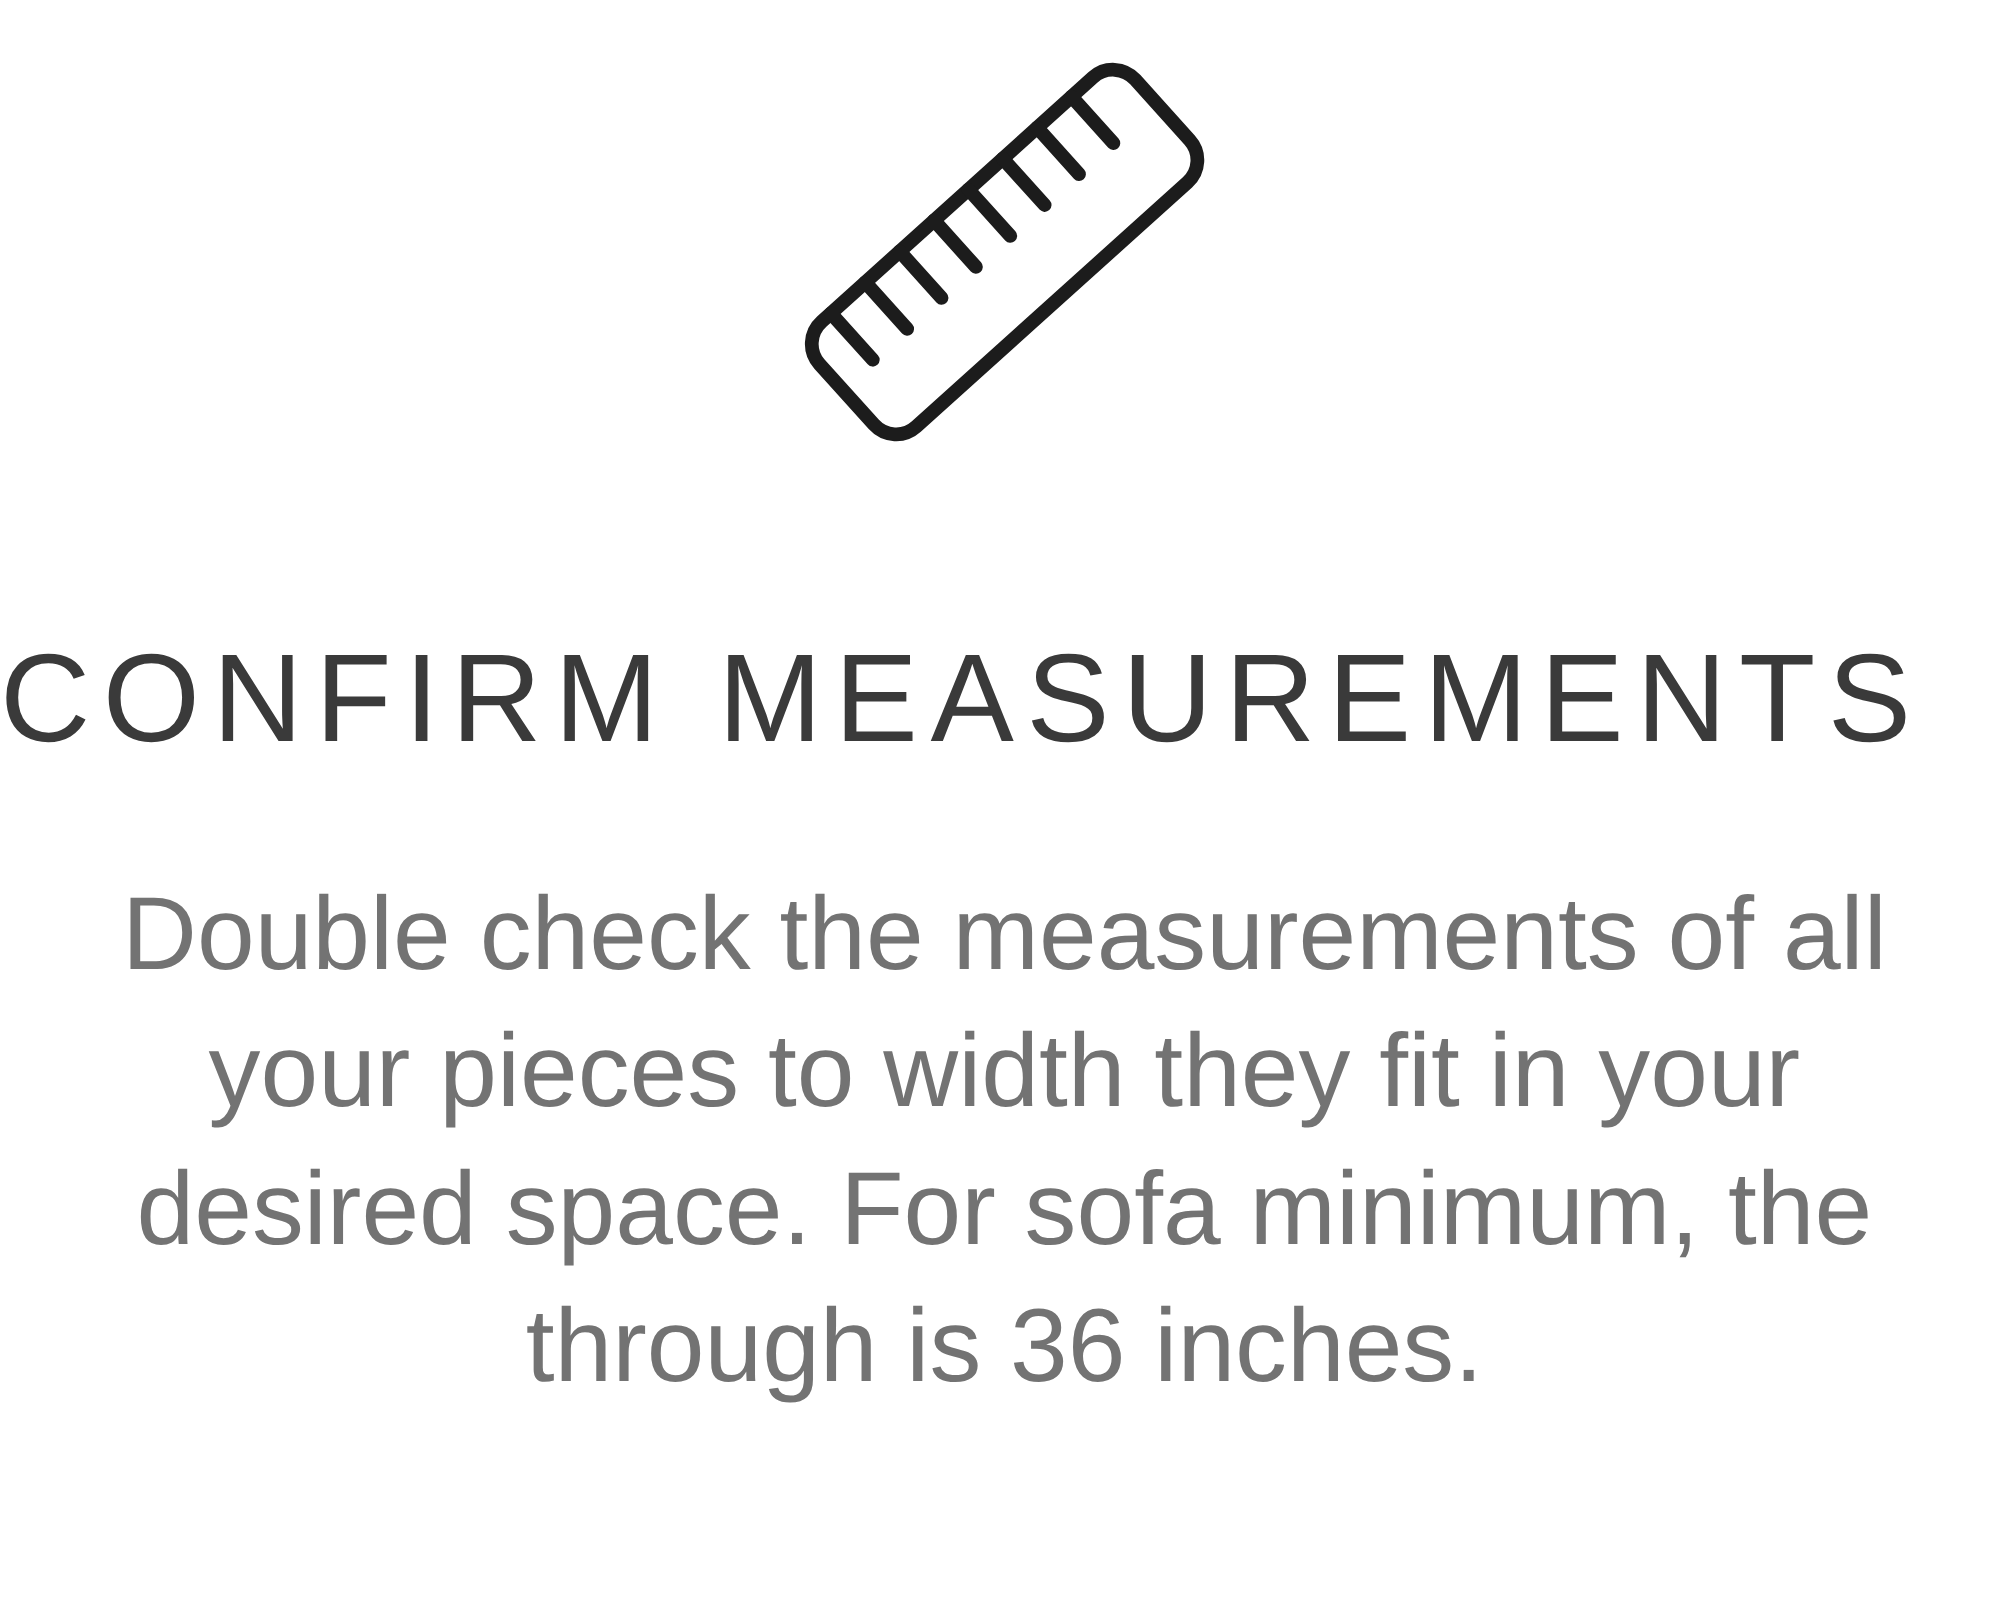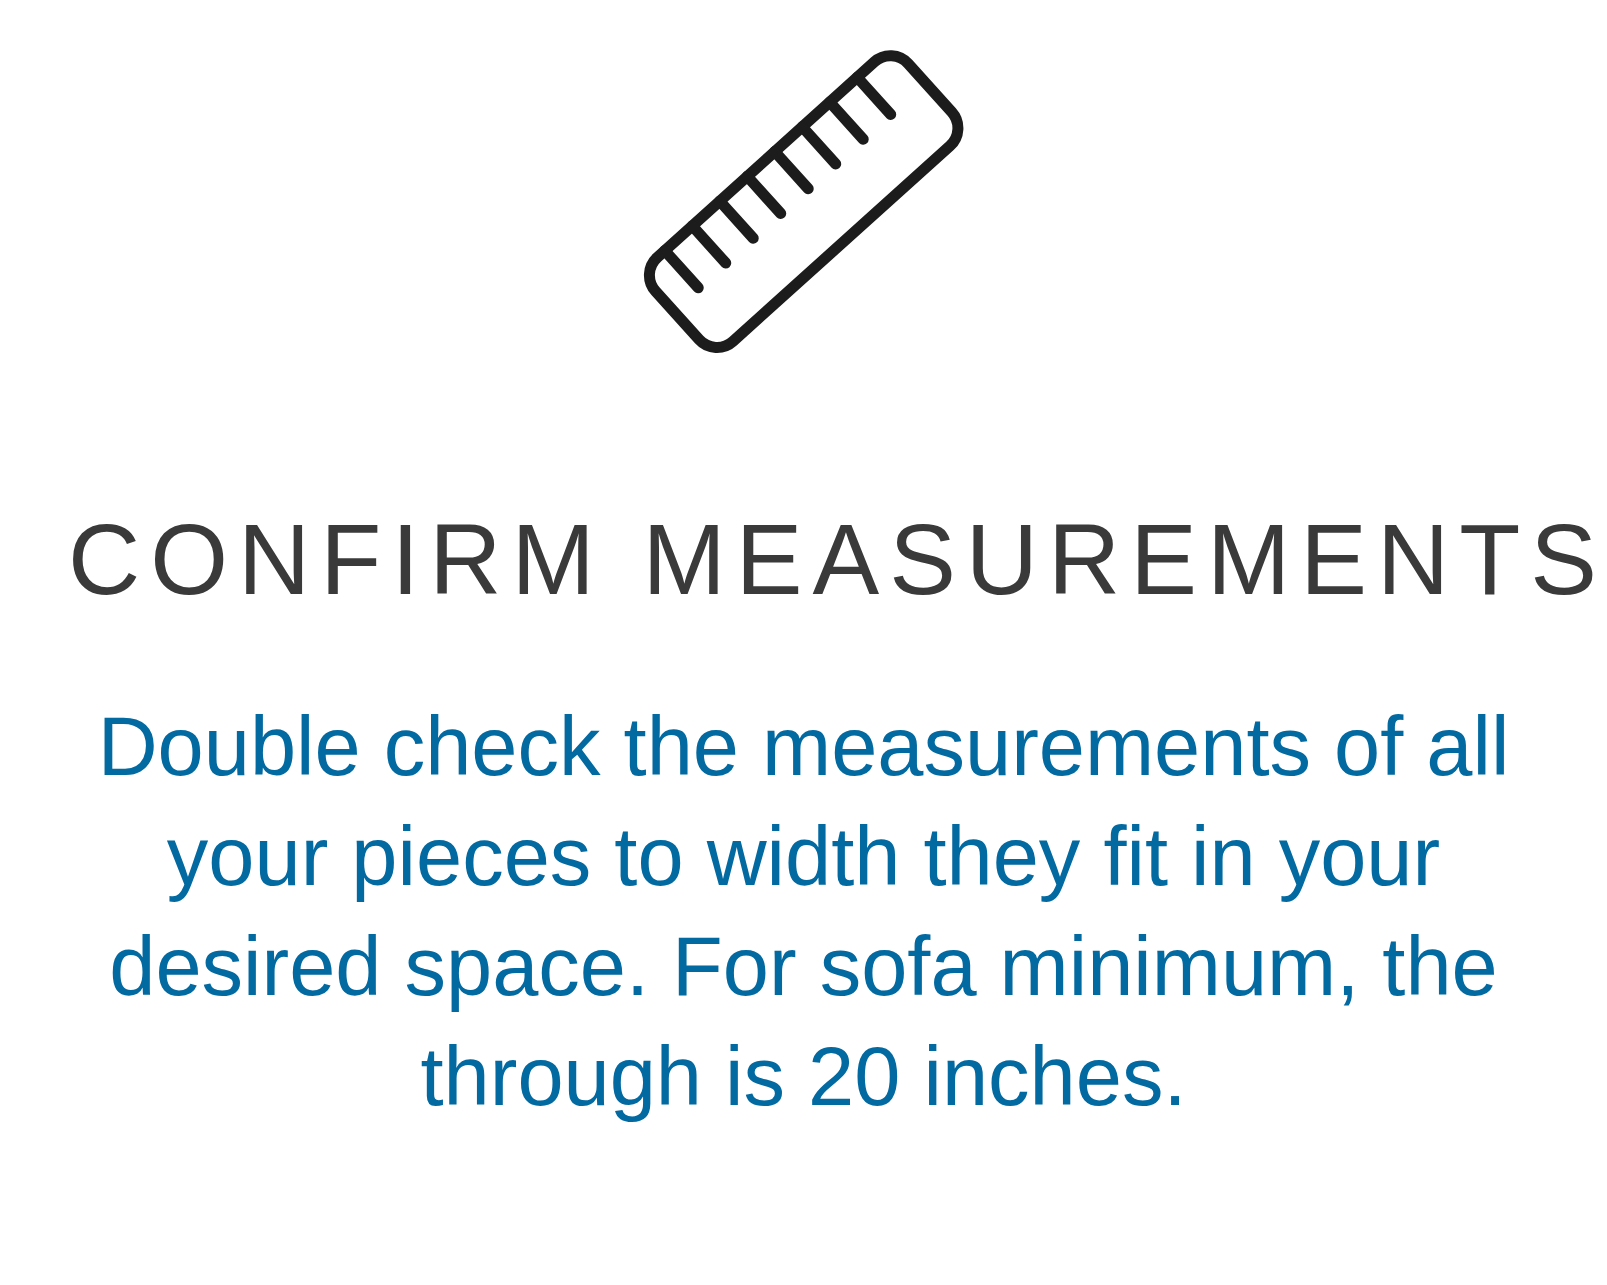--- a/index.html
+++ b/index.html
@@ -19,36 +19,36 @@
     width: 320px;
     height: 320px;
     margin: 42px auto 0 auto;
   }
   .icon-wrap svg {
     display: block;
     overflow: visible;
   }
   .heading {
     margin: 142px 0 0 0;
-    text-align: right;
+    text-align: left;
     font-size: 100px;
     font-weight: 400;
     line-height: 1.1;
     letter-spacing: 10px;
     color: #3a3a3a;
     white-space: nowrap;
   }
   .body-text {
     margin: 78px auto 0 auto;
     width: 1540px;
     text-align: center;
     font-size: 83px;
     font-weight: 400;
     line-height: 110px;
-    color: #0369a1;
+    color: #737373;
   }
   .body-line {
     display: block;
     white-space: nowrap;
   }
 </style>
 </head>
 <body>
 
 <div class="page">
@@ -68,16 +68,16 @@
       </g>
     </svg>
   </div>
 
   <h1 class="heading">CONFIRM MEASUREMENTS</h1>
 
   <div class="body-text">
     <span class="body-line">Double check the measurements of all</span>
     <span class="body-line">your pieces to width they fit in your</span>
     <span class="body-line">desired space. For sofa minimum, the</span>
-    <span class="body-line">through is 20 inches.</span>
+    <span class="body-line">through is 36 inches.</span>
   </div>
 
 </div>
 
 </body></html>

